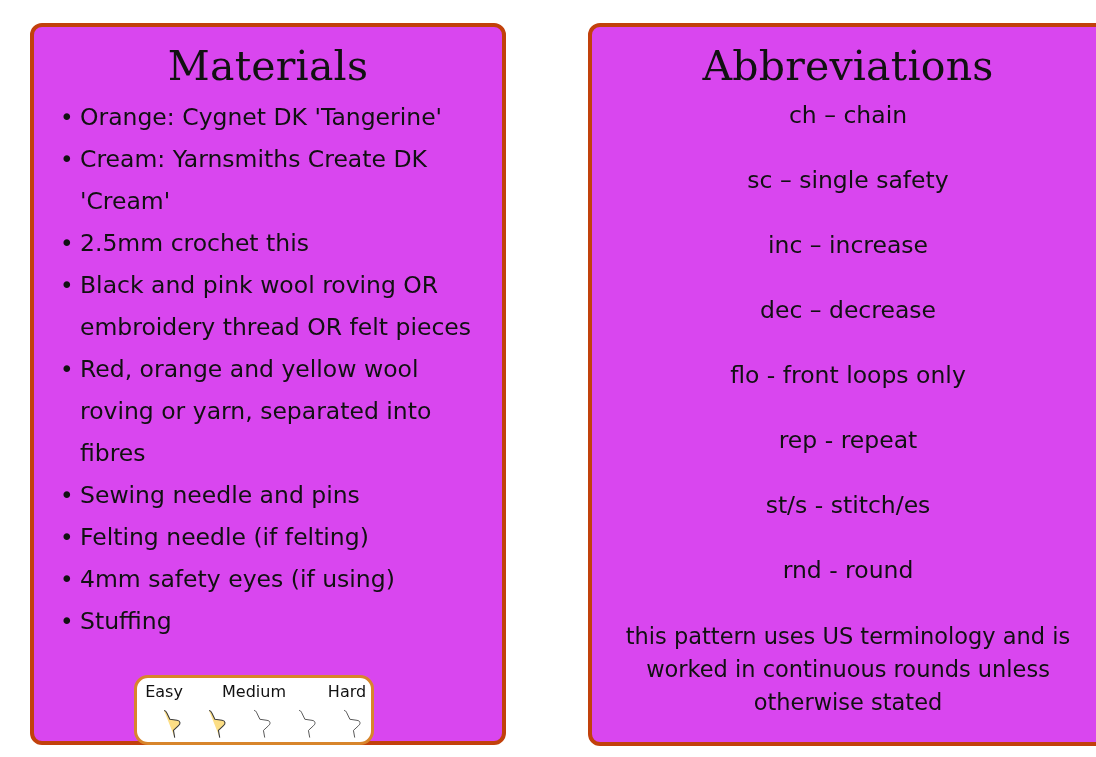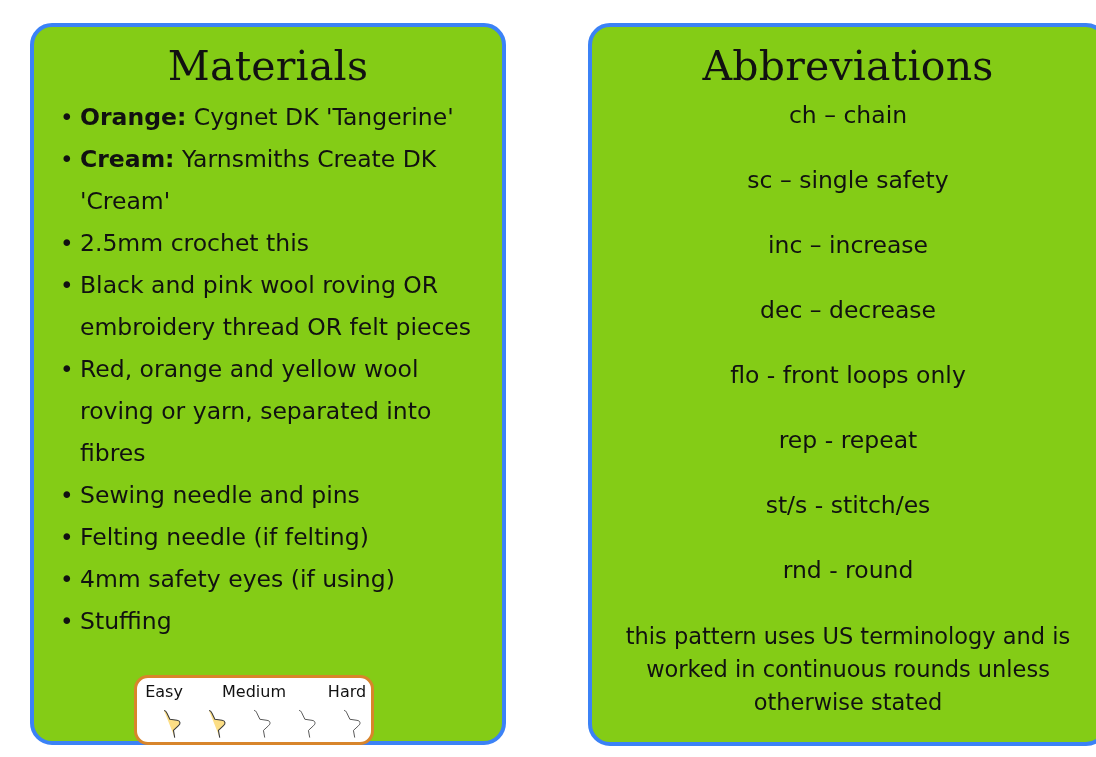--- a/index.html
+++ b/index.html
@@ -18,23 +18,23 @@
   .page {
     position: relative;
     width: 1096px;
     height: 757px;
   }
 
   
   .card {
     position: absolute;
     box-sizing: border-box;
-    background: #84cc16;
-    border: 4px solid #3b82f6;
-    border-radius: 22px;
+    background: #d946ef;
+    border: 4px solid #c2410c;
+    border-radius: 12px;
   }
   .card-materials {
     left: 30px;
     top: 23px;
     width: 476px;
     height: 722px;
   }
   .card-abbreviations {
     left: 588px;
     top: 23px;
@@ -72,21 +72,21 @@
   .materials-list li::before {
     content: "\2022";
     position: absolute;
     left: 10px;
     top: 0;
     font-size: 23px;
     line-height: 42px;
     color: #111111;
   }
   .materials-list b {
-    font-weight: 700;
+    font-weight: 400;
   }
 
   
   .rating-box {
     position: absolute;
     left: 100px;
     top: 648px;
     width: 240px;
     height: 70px;
     box-sizing: border-box;

